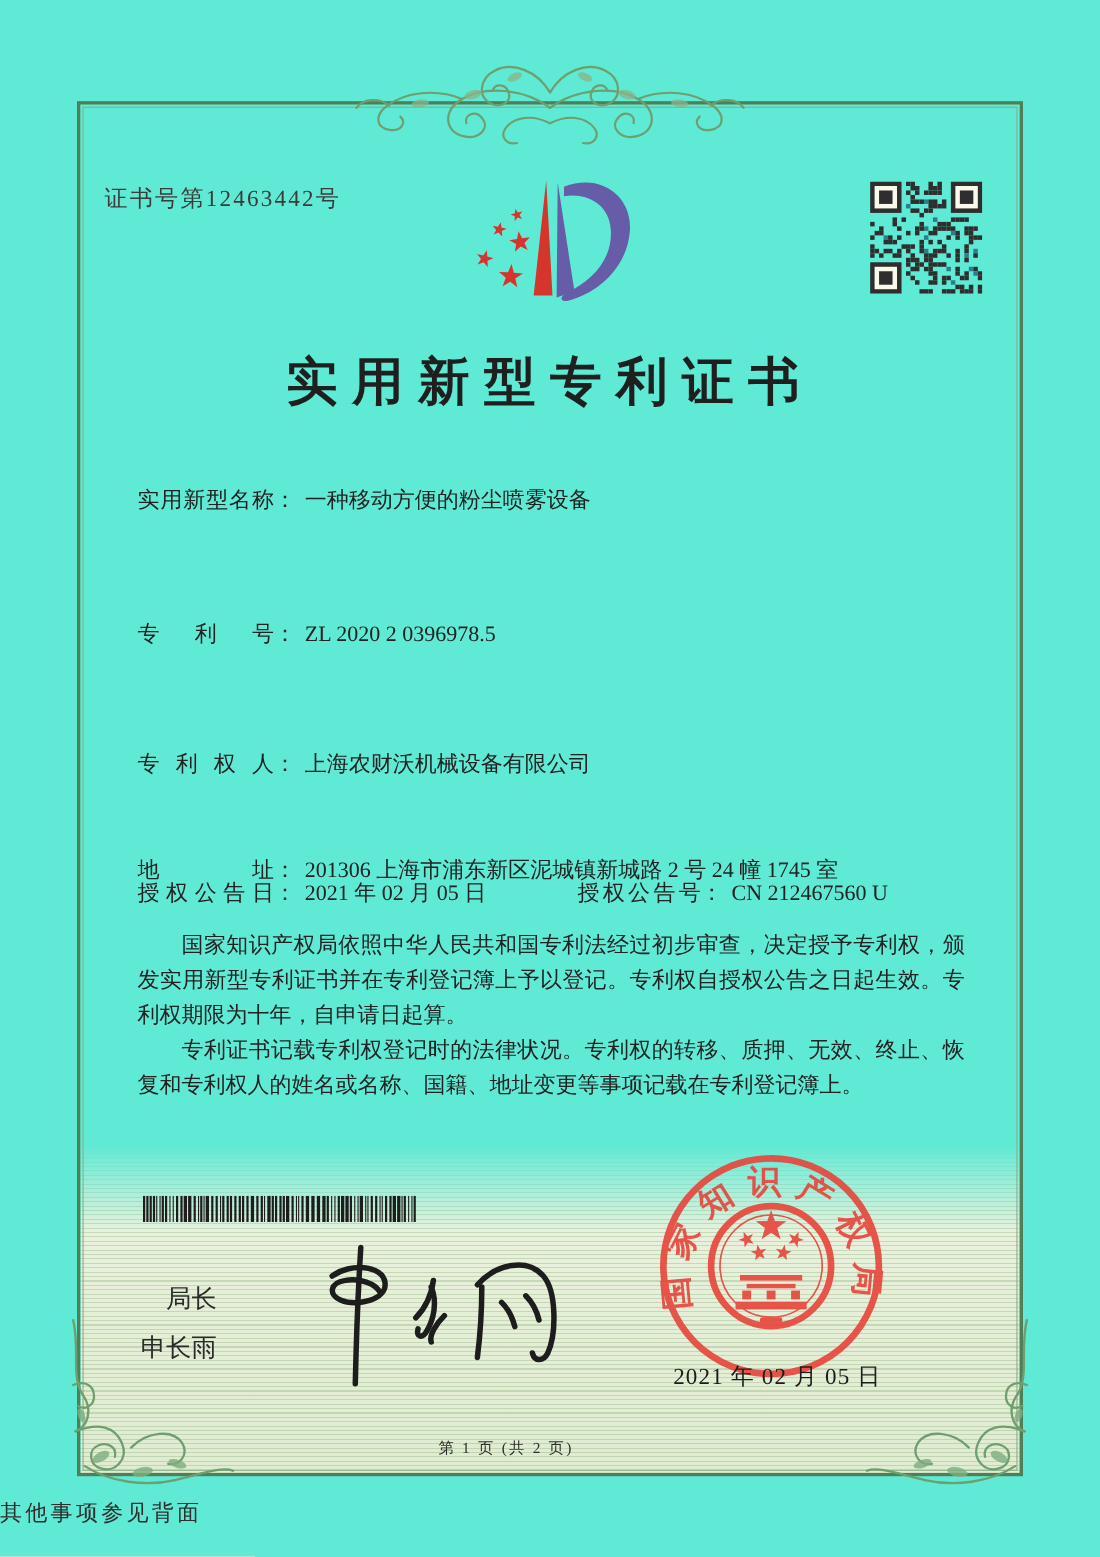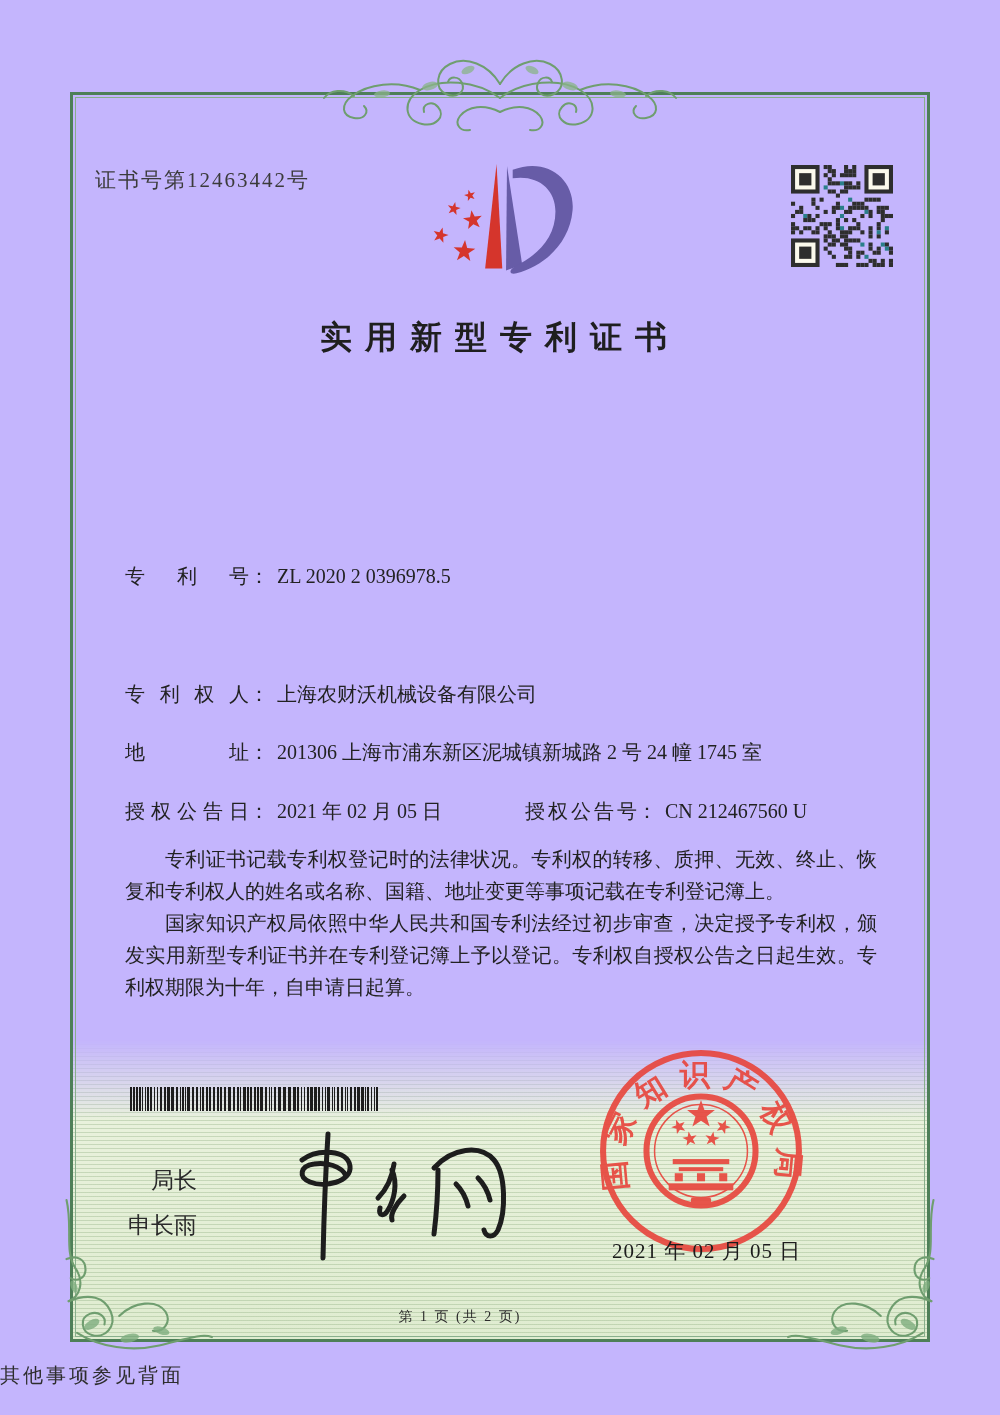--- a/index.html
+++ b/index.html
@@ -1,18 +1,18 @@
 <!DOCTYPE html>
 <html><head>
 <meta charset="utf-8">
 <style>
   html,body{margin:0;padding:0;background:#e9e7da;}
   .page{
     position:relative; width:1000px; height:1415px; margin:0 auto;
-    background:#c4b5fd; overflow:hidden;
+    background:#5eead4; overflow:hidden;
     font-family:"Liberation Serif","DejaVu Serif",serif;
     color:#222;
   }
   
   .band{
     position:absolute; left:73px; top:1040px; width:854px; height:300px;
     background:
       repeating-linear-gradient(180deg, rgba(122,158,108,.30) 0 1px, rgba(226,238,214,0) 1px 4px),
       linear-gradient(180deg,#ecf3e0,#dfecd0);
     -webkit-mask-image:linear-gradient(180deg,transparent 0,#000 80px);
@@ -33,28 +33,28 @@
   .f-br{left:786px; top:1198px; width:158px; height:158px; transform:scaleX(-1);}
   
   .cert-no{
     position:absolute; left:95px; top:166px; font-size:21px; letter-spacing:2px;
     color:#3b3b3b; z-index:4;
   }
   .logo{position:absolute; left:412px; top:148px; width:190px; height:148px; z-index:4;}
   .qr{position:absolute; left:791px; top:165px; width:102px; height:102px; z-index:4;}
   .title{
     position:absolute; left:0; right:0; top:316px; text-align:center;
-    font-size:32px; font-weight:bold; letter-spacing:13px; color:#1f1f1f; z-index:4;
+    font-size:47px; font-weight:bold; letter-spacing:13px; color:#1f1f1f; z-index:4;
   }
   
   .row{position:absolute; left:125px; font-size:20px; z-index:4; white-space:nowrap;}
   .row .lab{display:inline-block; width:124px; text-align-last:justify; vertical-align:bottom;}
   .row .lab2{display:inline-block; width:112px; text-align-last:justify; vertical-align:bottom;}
   .row .val{margin-left:8px;}
-  .r1{top:441px}.r2{top:503px}.r3{top:563px}.r4{top:622px}.r5{top:681px}.r6{top:739px}.r7{top:798px}
+  .r1{top:441px}.r2{top:503px}.r3{top:563px}.r4{top:622px}.r5{top:681px}.r6{top:777px}.r7{top:798px}
   .col2{position:absolute; left:375px; top:0; white-space:nowrap;margin-left:25px;}
   
   .paras{
     position:absolute; left:125px; top:843px; width:752px; z-index:4;
     font-size:20px; line-height:32px; text-align:justify;
   }
   .paras p{margin:0; text-indent:2em;}
   
   .barcode{position:absolute; left:130px; top:1087px; width:252px; height:24px; z-index:4;}
   .director{position:absolute; left:128px; top:1165px; z-index:4;
@@ -326,39 +326,42 @@
       <rect x="73.44" y="0" width="28.560000000000002" height="28.560000000000002" fill="#2e2e2e"></rect>
       <rect x="77.52" y="4.08" width="20.4" height="20.4" fill="#fbf9ec"></rect>
       <rect x="81.6" y="8.16" width="12.24" height="12.24" fill="#2e2e2e"></rect>
       <rect x="0" y="73.44" width="28.560000000000002" height="28.560000000000002" fill="#2e2e2e"></rect>
       <rect x="4.08" y="77.52" width="20.4" height="20.4" fill="#fbf9ec"></rect>
       <rect x="8.16" y="81.6" width="12.24" height="12.24" fill="#2e2e2e"></rect>
     </svg>
 
   <div class="title">实用新型专利证书</div>
 
+  <div class="row r1">
+    <span class="lab">实用新型名称</span><span>：</span><span class="val">一种移动方便的粉尘喷雾设备</span>
+  </div>
   <div class="row r3">
     <span class="lab">专利号</span><span>：</span><span class="val">ZL 2020 2 0396978.5</span>
   </div>
   <div class="row r5">
     <span class="lab">专利权人</span><span>：</span><span class="val">上海农财沃机械设备有限公司</span>
   </div>
   <div class="row r6">
     <span class="lab">地址</span><span>：</span><span class="val">201306 上海市浦东新区泥城镇新城路 2 号 24 幢 1745 室</span>
   </div>
   <div class="row r7">
     <span class="lab">授权公告日</span><span>：</span><span class="val">2021 年 02 月 05 日</span>
     <span class="col2">
       <span class="lab2">授权公告号</span><span>：</span><span class="val">CN 212467560 U</span>
     </span>
   </div>
 
   <div class="paras">
+    <p>国家知识产权局依照中华人民共和国专利法经过初步审查，决定授予专利权，颁发实用新型专利证书并在专利登记簿上予以登记。专利权自授权公告之日起生效。专利权期限为十年，自申请日起算。</p>
     <p>专利证书记载专利权登记时的法律状况。专利权的转移、质押、无效、终止、恢复和专利权人的姓名或名称、国籍、地址变更等事项记载在专利登记簿上。</p>
-    <p>国家知识产权局依照中华人民共和国专利法经过初步审查，决定授予专利权，颁发实用新型专利证书并在专利登记簿上予以登记。专利权自授权公告之日起生效。专利权期限为十年，自申请日起算。</p>
   </div>
 
   <svg class="barcode" id="barcode" viewBox="0 0 252 24" preserveAspectRatio="none">
       <rect x="0" y="0" width="2" height="24" fill="#1d1d1d"></rect>
       <rect x="3" y="0" width="2" height="24" fill="#1d1d1d"></rect>
       <rect x="6" y="0" width="2" height="24" fill="#1d1d1d"></rect>
       <rect x="9" y="0" width="2" height="24" fill="#1d1d1d"></rect>
       <rect x="12" y="0" width="1" height="24" fill="#1d1d1d"></rect>
       <rect x="15" y="0" width="1" height="24" fill="#1d1d1d"></rect>
       <rect x="17" y="0" width="2" height="24" fill="#1d1d1d"></rect>

